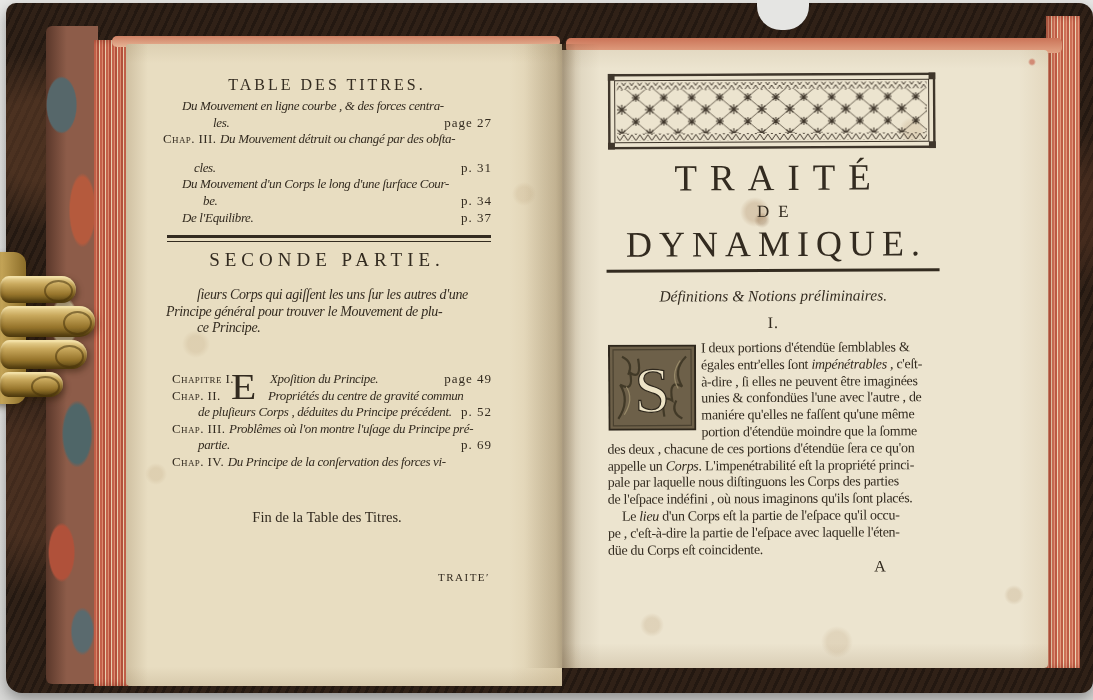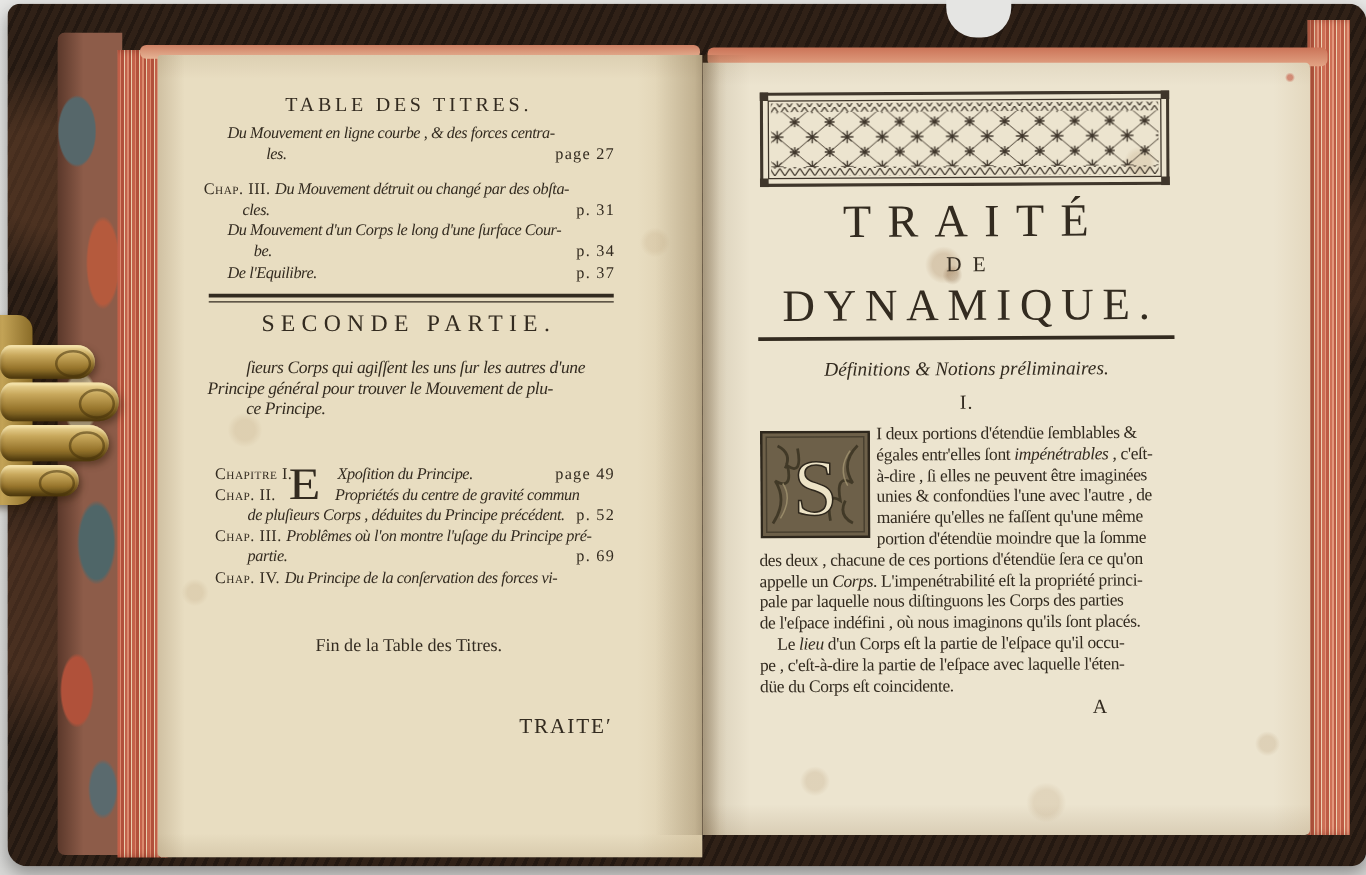--- a/index.html
+++ b/index.html
@@ -88,21 +88,21 @@
 
   .lp-heading{position:absolute;top:76px;width:100%;text-align:center;font-size:16px;letter-spacing:3px;}
   .lp-toc{position:absolute;top:98px;width:100%;}
   .lp-rule{position:absolute;top:235px;left:5px;right:1px;height:3px;border-top:3px solid #332b20;border-bottom:1px solid #332b20;}
   .lp-part-heading{position:absolute;top:249px;width:100%;text-align:center;font-size:19px;letter-spacing:5px;}
   .lp-summary{position:absolute;top:287px;width:100%;}
   .lp-summary .tline{font-size:14px;}
   .lp-chapters{position:absolute;top:371px;width:100%;}
   .lp-chapE{position:absolute;top:369px;left:69px;font-size:36px;line-height:36px;transform:scaleX(1.15);transform-origin:left;}
   .lp-fin{position:absolute;top:509px;width:100%;text-align:center;font-size:14.5px;}
-  .lp-catchword{position:absolute;top:571px;right:2px;font-size:17px;letter-spacing:1.5px;}
+  .lp-catchword{position:absolute;top:571px;right:2px;font-size:11px;letter-spacing:1.5px;}
 
   .rp-headpiece{position:absolute;top:73px;left:2px;width:328px;height:76px;}
   .rp-title1{position:absolute;top:156px;width:100%;text-align:center;font-size:37px;letter-spacing:13px;text-indent:13px;}
   .rp-title2{position:absolute;top:202px;width:100%;text-align:center;font-size:17px;letter-spacing:9px;text-indent:9px;}
   .rp-title3{position:absolute;top:223px;width:100%;text-align:center;font-size:36px;letter-spacing:7px;text-indent:7px;}
   .rp-rule{position:absolute;top:269px;left:0;right:0;border-top:3.5px solid #332b20;}
   .rp-section{position:absolute;top:287px;width:100%;text-align:center;font-size:15.5px;font-style:italic;}
   .rp-number{position:absolute;top:314px;width:100%;text-align:center;font-size:16px;letter-spacing:1px;}
   .rp-body{position:absolute;top:340px;width:100%;}
   .rp-body .tline{font-size:14px;letter-spacing:-0.3px;line-height:16.8px;height:16.8px;}
@@ -139,22 +139,22 @@
     <div class="clasp-finger f4">
         <span class="clasp-tip"></span>
       </div>
   </div>
 
   <div class="lp-text">
     <div class="lp-heading">TABLE DES TITRES.</div>
     <div class="lp-toc">
         <div class="tline" style="padding-left: 20px;"><span class="seg-i">Du Mouvement en ligne courbe , &amp; des forces centra-</span></div>
         <div class="tline" style="padding-left: 51px;"><span class="seg-i">les.</span><span class="pagenum">page 27</span></div>
-        <div class="tline" style="padding-left: 1px; margin-top: 12px;"><span class="seg-sc">Chap. III. </span><span class="seg-i">Du Mouvement détruit ou changé par des obſta-</span></div>
-        <div class="tline" style="padding-left: 32px;"><span class="seg-i">cles.</span><span class="pagenum">p. 31</span></div>
+        <div class="tline" style="padding-left: 1px;"><span class="seg-sc">Chap. III. </span><span class="seg-i">Du Mouvement détruit ou changé par des obſta-</span></div>
+        <div class="tline" style="padding-left: 32px; margin-top: 12px;"><span class="seg-i">cles.</span><span class="pagenum">p. 31</span></div>
         <div class="tline" style="padding-left: 20px;"><span class="seg-i">Du Mouvement d'un Corps le long d'une ſurface Cour-</span></div>
         <div class="tline" style="padding-left: 41px;"><span class="seg-i">be.</span><span class="pagenum">p. 34</span></div>
         <div class="tline" style="padding-left: 20px;"><span class="seg-i">De l'Equilibre.</span><span class="pagenum">p. 37</span></div>
       </div>
     <div class="lp-rule"></div>
     <div class="lp-part-heading">SECONDE PARTIE.</div>
     <div class="lp-summary">
         <div class="tline" style="padding-left: 35px;"><span class="seg-i">ſieurs Corps qui agiſſent les uns ſur les autres d'une</span></div>
         <div class="tline" style="padding-left: 4px;"><span class="seg-i">Principe général pour trouver le Mouvement de plu-</span></div>
         <div class="tline" style="padding-left: 35px;"><span class="seg-i">ce Principe.</span></div>

